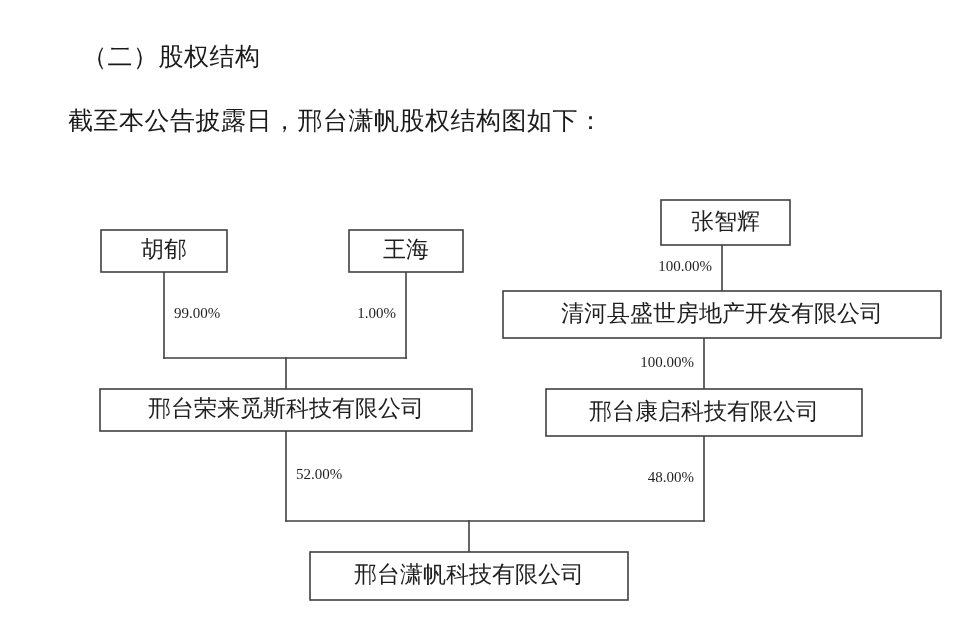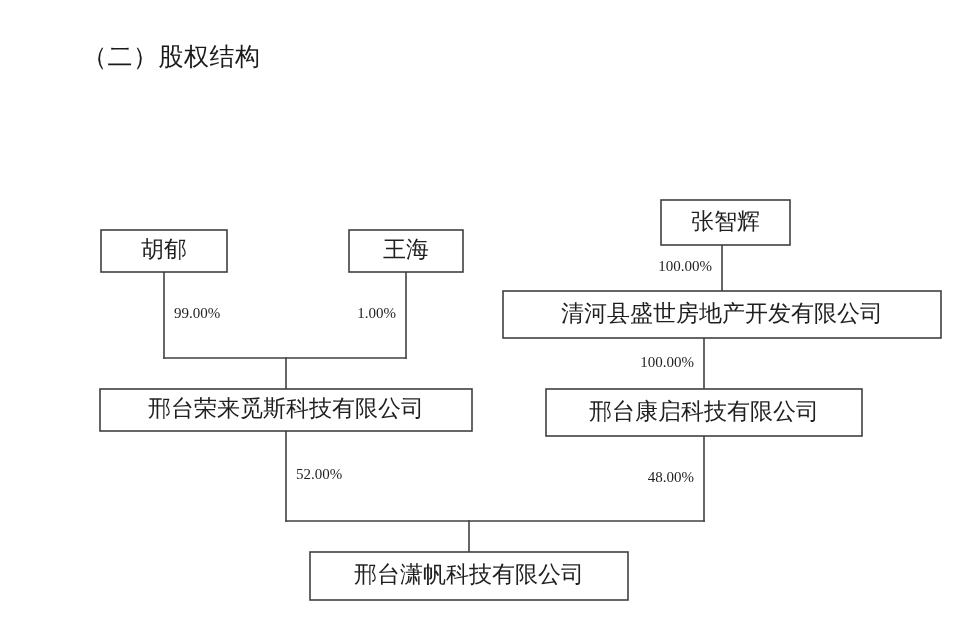--- a/index.html
+++ b/index.html
@@ -76,20 +76,21 @@
   .pct-label.right { text-anchor: start; }
   .pct-label.left  { text-anchor: end; }
 </style>
 </head>
 <body>
 
 <div class="doc">
 
   <div class="heading">（二）股权结构</div>
 
+  <div class="paragraph">截至本公告披露日，邢台潇帆股权结构图如下：</div>
 
   <div class="chart-area">
     <svg class="org-chart" viewBox="0 0 977 460" id="org-chart">
       <g id="edges-layer">
           <line x1="164" y1="102" x2="164" y2="188" class="connector"></line>
           <line x1="406" y1="102" x2="406" y2="188" class="connector"></line>
           <line x1="164" y1="188" x2="406" y2="188" class="connector"></line>
           <line x1="286" y1="188" x2="286" y2="219" class="connector"></line>
           <line x1="722" y1="75" x2="722" y2="121" class="connector"></line>
           <line x1="704" y1="168" x2="704" y2="219" class="connector"></line>

